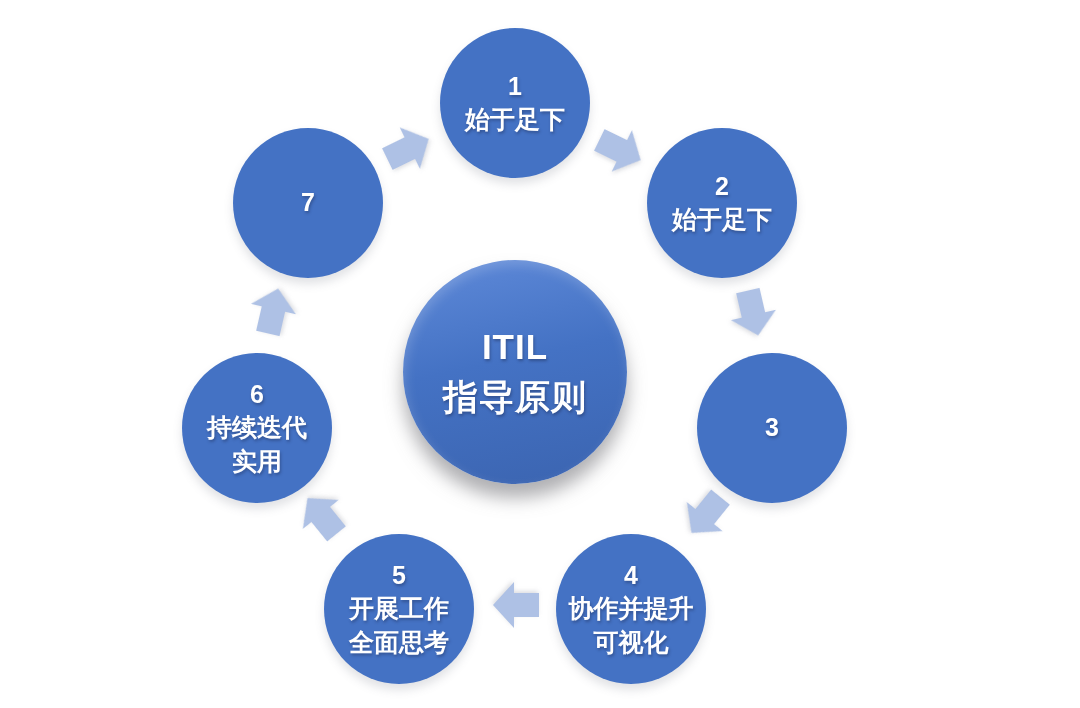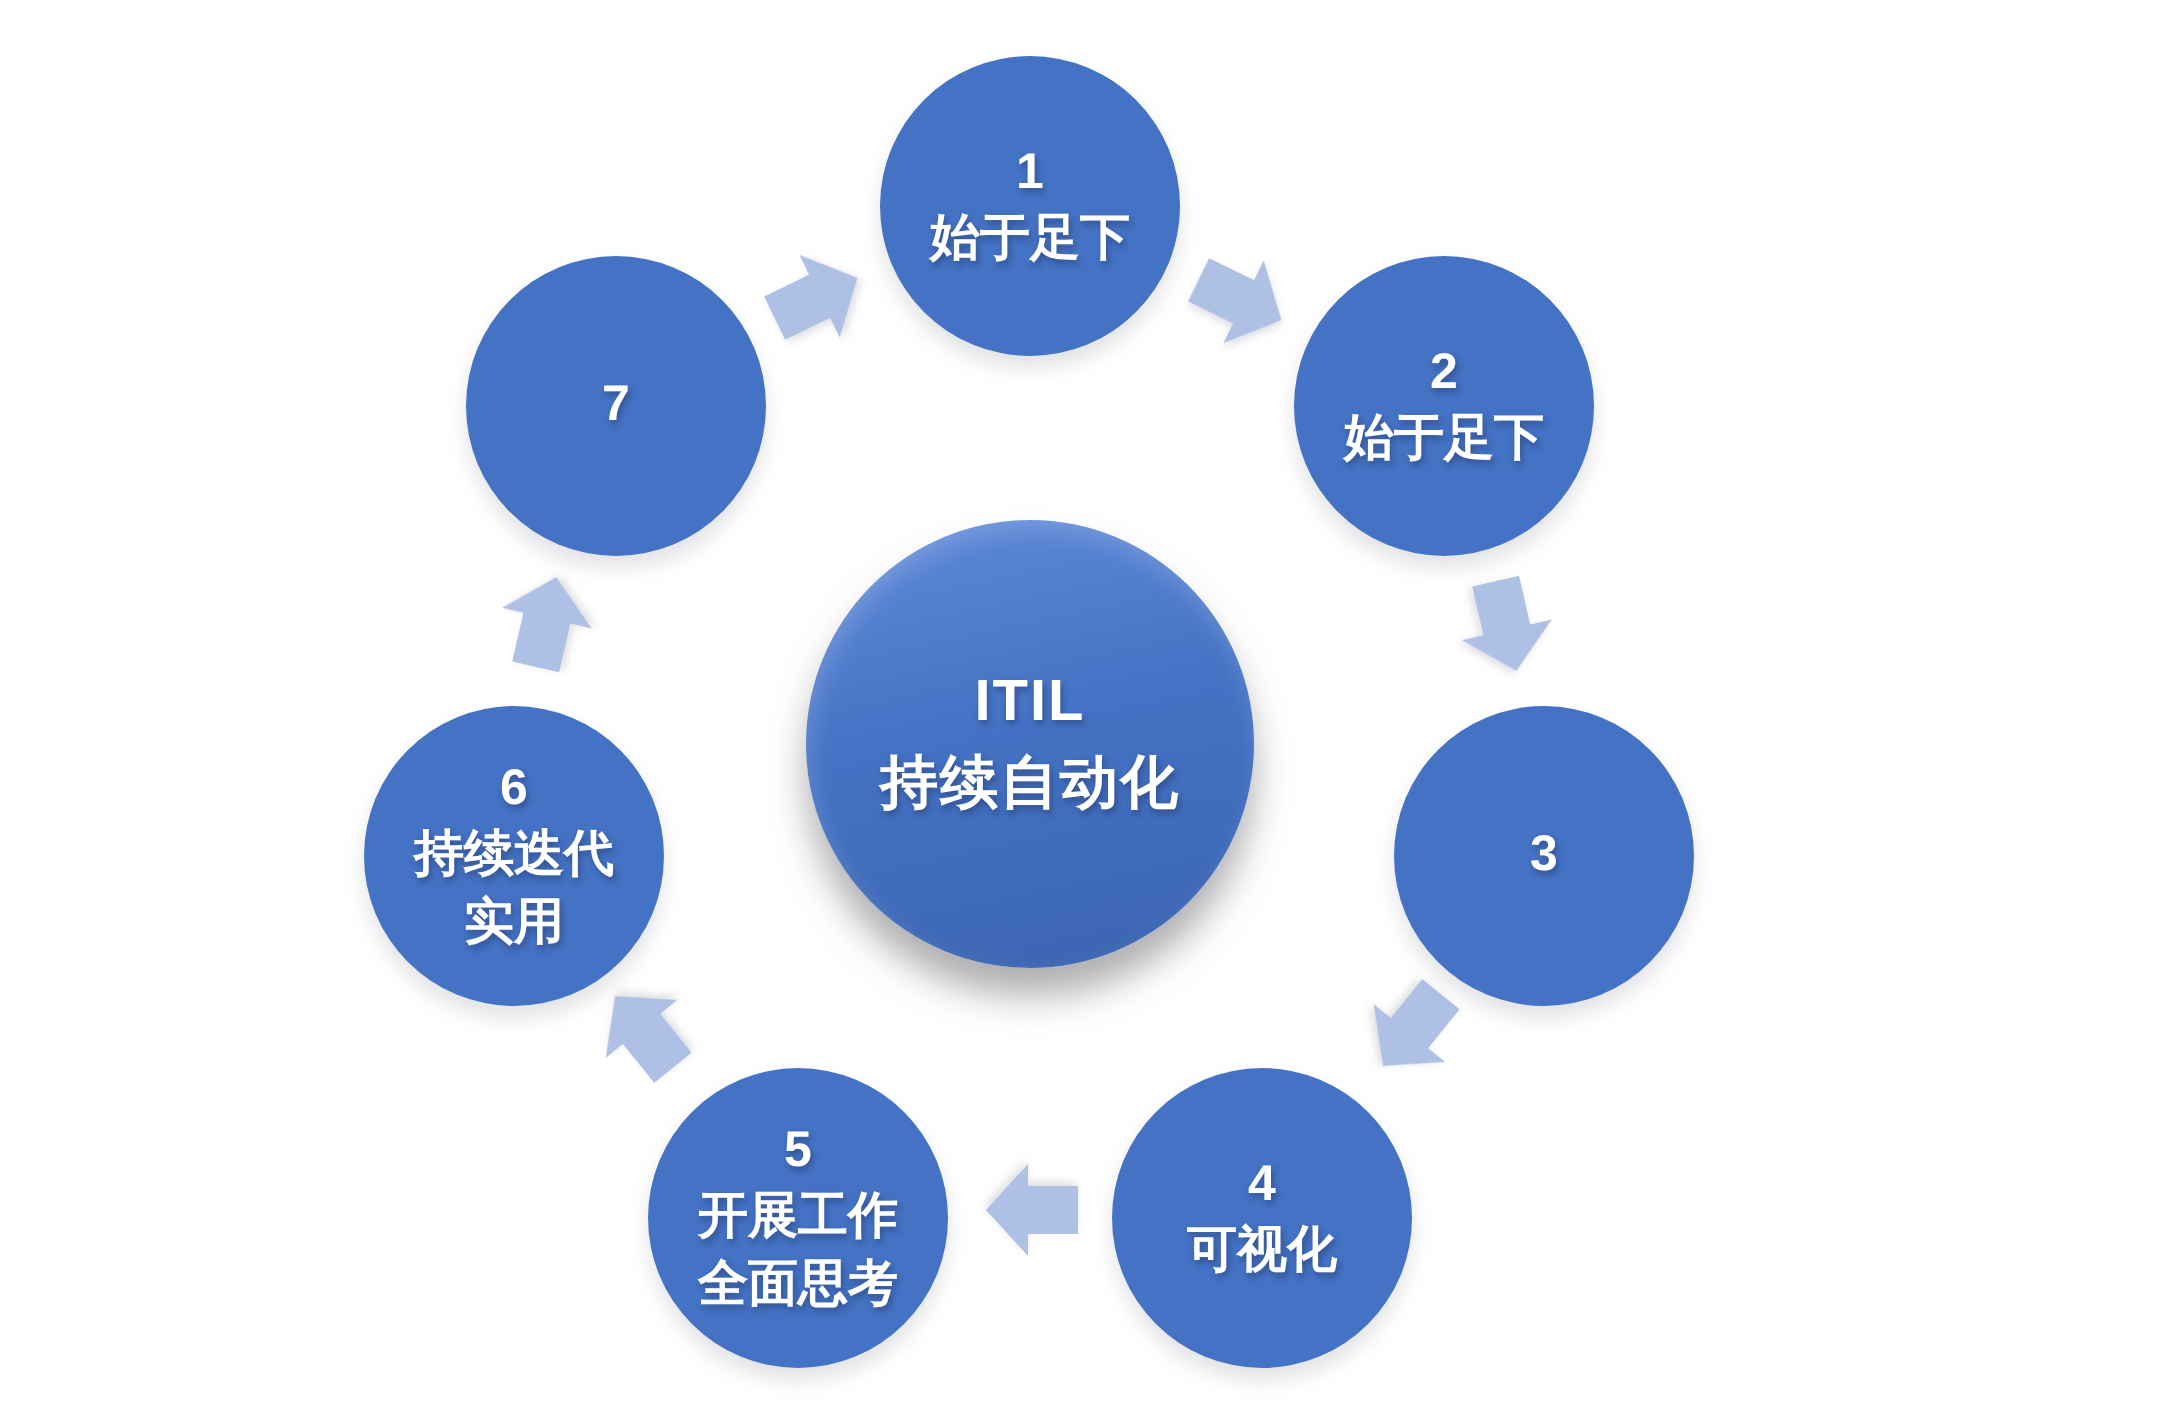--- a/index.html
+++ b/index.html
@@ -22,21 +22,21 @@
   .node span{display:block; text-shadow:1px 2px 3px rgba(25,35,70,0.40);}
   .small{
     width:150px;height:150px;
     background:var(--node-fill,#4472C4);
     font-size:25px;line-height:1.34;
     box-shadow:0 6px 10px rgba(90,95,110,0.18);
   }
   .center{
     left:403px;top:260px;
     width:224px;height:224px;
-    font-size:29px;line-height:1.42;letter-spacing:1px;
+    font-size:35px;line-height:1.42;letter-spacing:1px;
     background:linear-gradient(168deg,
       var(--center-gradient-start,#5f8ad9) 0%,
       var(--node-fill,#4472C4) 45%,
       var(--center-gradient-end,#3b64b0) 100%);
     box-shadow:0 14px 18px rgba(110,110,115,0.55),
                inset 2px 5px 12px rgba(255,255,255,0.18);
   }
   .n1{left:440px;top:28px}
   .n2{left:647px;top:128px}
   .n3{left:697px;top:353px}
@@ -93,39 +93,40 @@
       </svg>
   </div>
   <div class="arrow a67">
     <svg viewBox="0 0 46 50">
         <polygon points="0,13 25,13 25,2 46,25 25,48 25,37 0,37"></polygon>
       </svg>
   </div>
 
   <div class="node center">
     <span>ITIL</span>
-    <span>持续自动化</span>
+    <span>指导原则</span>
   </div>
 
   <div class="node small n1">
     <span class="num">1</span>
     <span class="lbl">始于足下</span>
     <span class="lbl"></span>
   </div>
   <div class="node small n2">
     <span class="num">2</span>
     <span class="lbl">始于足下</span>
     <span class="lbl"></span>
   </div>
   <div class="node small n3">
     <span class="num">3</span>
     <span class="lbl"></span>
   </div>
   <div class="node small n4">
     <span class="num">4</span>
+    <span class="lbl">协作并提升</span>
     <span class="lbl">可视化</span>
   </div>
   <div class="node small n5">
     <span class="num">5</span>
     <span class="lbl">开展工作</span>
     <span class="lbl">全面思考</span>
   </div>
   <div class="node small n6">
     <span class="num">6</span>
     <span class="lbl">持续迭代</span>

